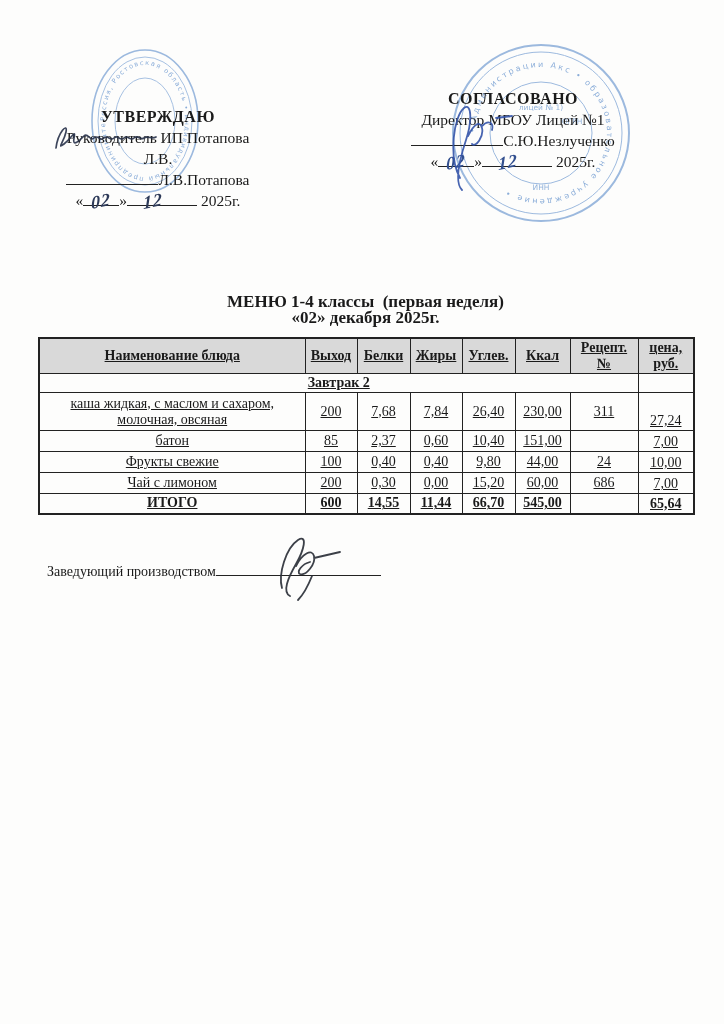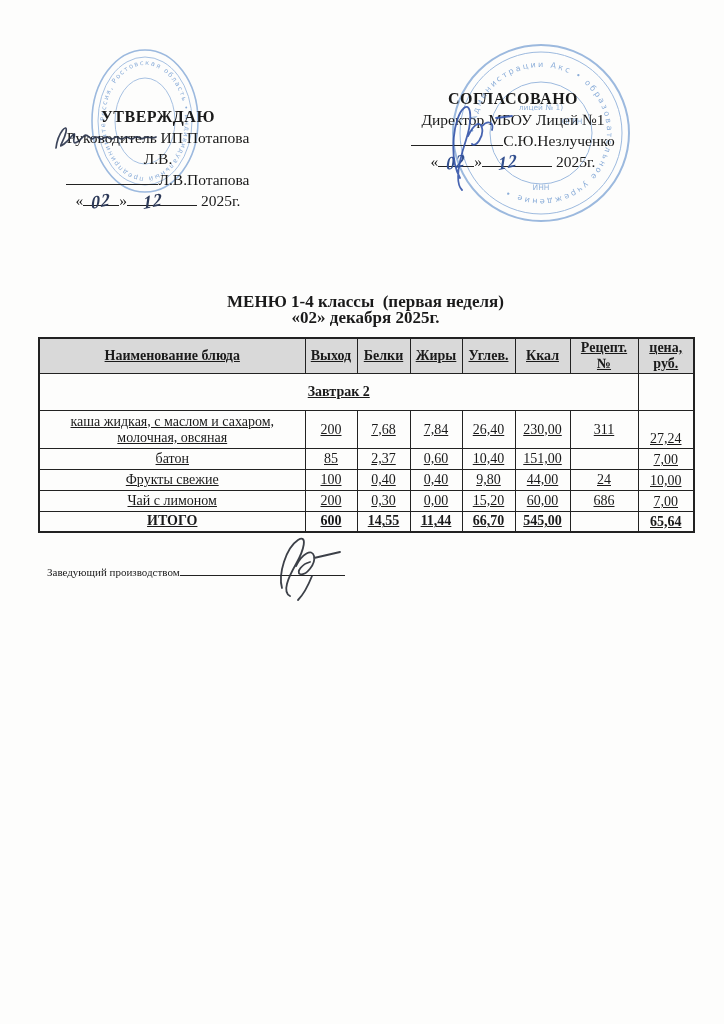--- a/index.html
+++ b/index.html
@@ -32,35 +32,35 @@
     border:2px solid #222;font-size:14px;text-decoration:underline;
   }
   table.menu td,table.menu th{
     border:1px solid #222;padding:1px 4px;overflow:hidden;
   }
   tr.r-head{height:34px;}
   tr.r-head th{
     background:#d9d9d9;font-weight:bold;text-align:center;vertical-align:middle;
     white-space:pre-line;line-height:1.15;font-size:14px;
   }
-  tr.r-sect{height:37px;}
+  tr.r-sect{height:19px;}
   tr.r-sect td{font-weight:bold;text-align:center;vertical-align:middle;}
   tr.r-tall{height:38px;}
   tr.r{height:21px;}
   tr.r-total{height:20px;font-weight:bold;}
   td.name{text-align:center;padding-left:6px;line-height:1.15;vertical-align:middle;}
   td.num{text-align:center;vertical-align:middle;}
   td.price{text-align:center;vertical-align:bottom;padding-bottom:2px;}
   tr.r-total td.name{text-align:center;}
 
   
   .stampsvg text{font-family:"DejaVu Sans",sans-serif;}
 
   
-  .footer-line{left:47px;top:560px;font-size:11px;}
+  .footer-line{left:47px;top:560px;font-size:14px;}
 </style>
 </head>
 <body>
 
 <svg class="abs stampsvg" style="left:84px;top:44px;" width="122" height="154" viewBox="0 0 122 154" aria-hidden="true">
   <g stroke="#4d82c6" fill="none" opacity="0.55">
     <ellipse cx="61" cy="77" rx="53" ry="71" stroke-width="1.6"></ellipse>
     <ellipse cx="61" cy="77" rx="47" ry="64" stroke-width="0.9"></ellipse>
     <ellipse cx="61" cy="77" rx="30" ry="43" stroke-width="0.9"></ellipse>
   </g>

